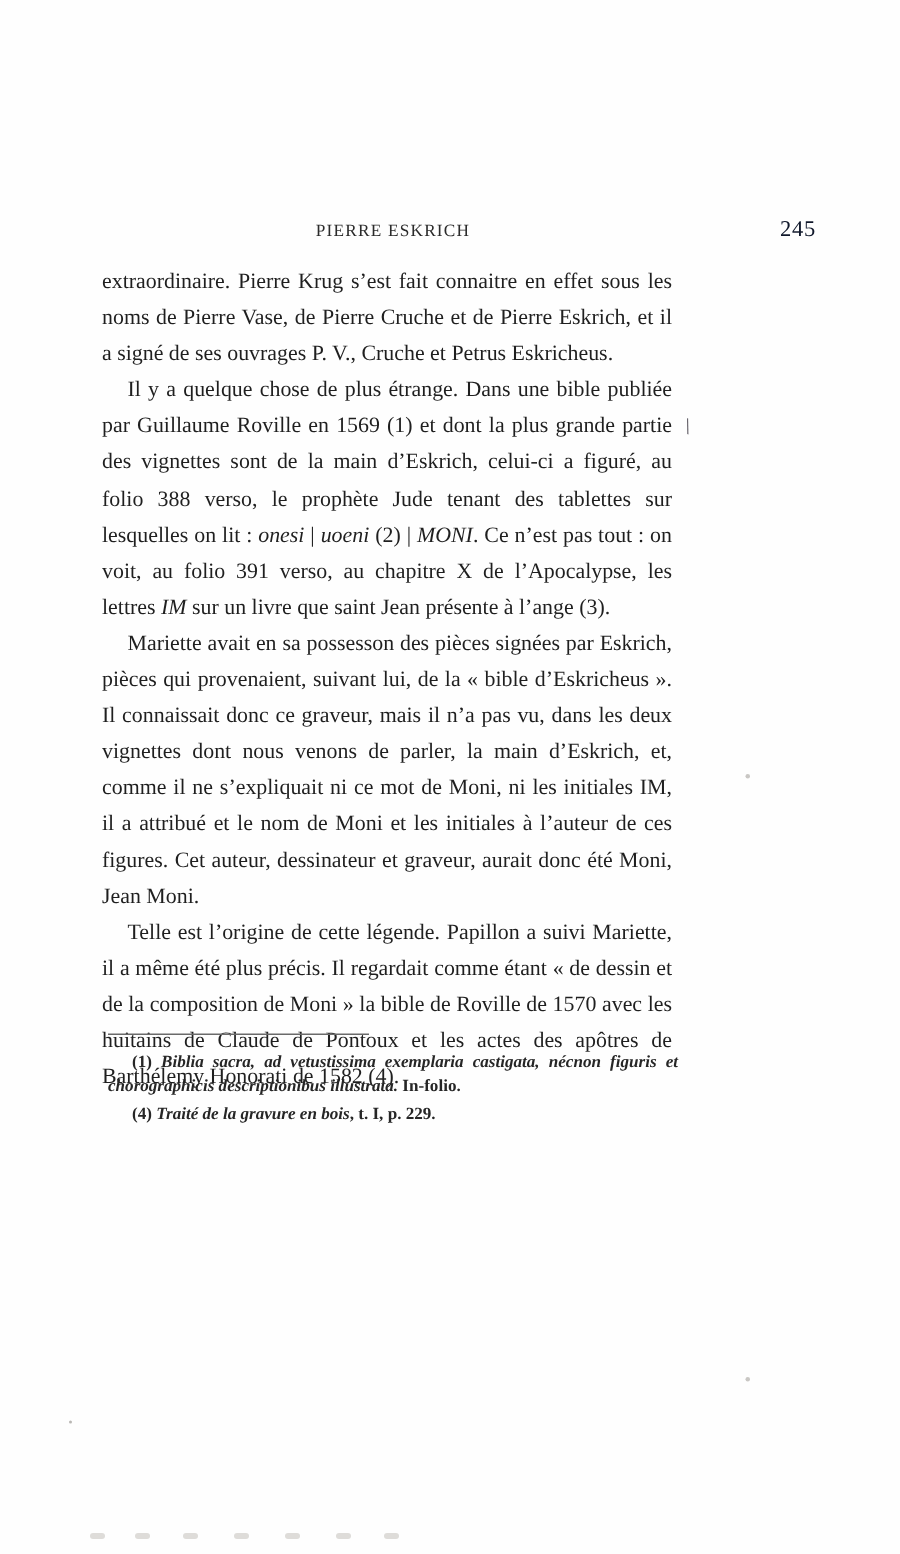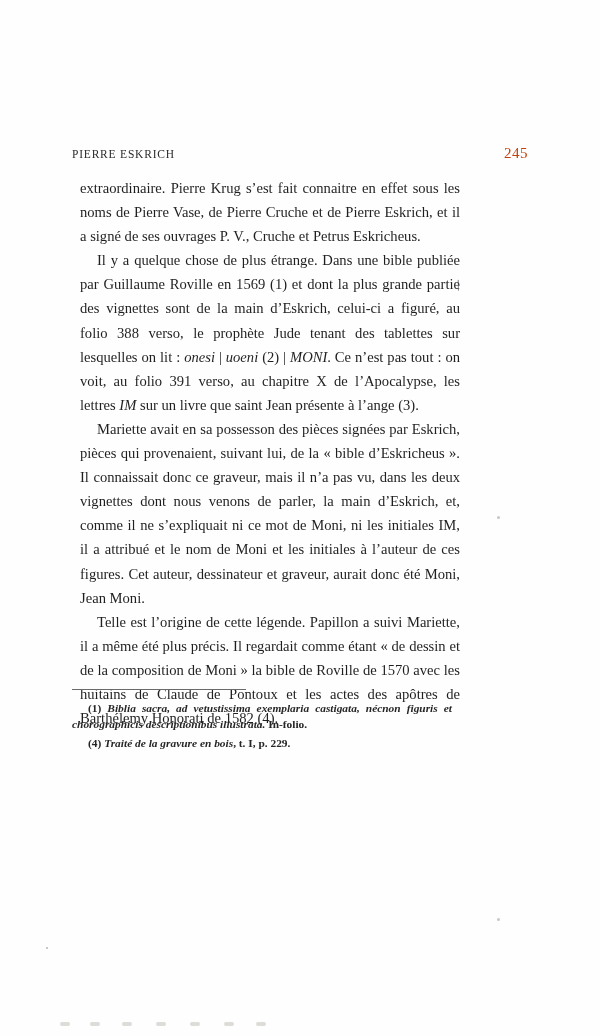--- a/index.html
+++ b/index.html
@@ -25,33 +25,33 @@
   }
   .running-head {
     position: absolute;
     left: 72px;
     top: 148px;
     width: 380px;
     font-variant: small-caps;
     font-size: 11.5px;
     letter-spacing: 0.8px;
     color: #2b2b2b;
-    text-align: left;
+    text-align: center;
   }
   .folio {
     position: absolute;
-    right: 72px;
+    right: 56px;
     top: 145px;
     font-size: 15px;
-    color: #c2410c;
+    color: #0f172a;
     letter-spacing: 0.5px;
   }
   .body-text {
     position: absolute;
-    left: 80px;
+    left: 68px;
     top: 176px;
     width: 380px;
     font-size: 14.6px;
     line-height: 24.1px;
     text-align: justify;
     text-justify: inter-word;
     color: #1f1f1f;
   }
   .body-text p {
     margin: 0;

